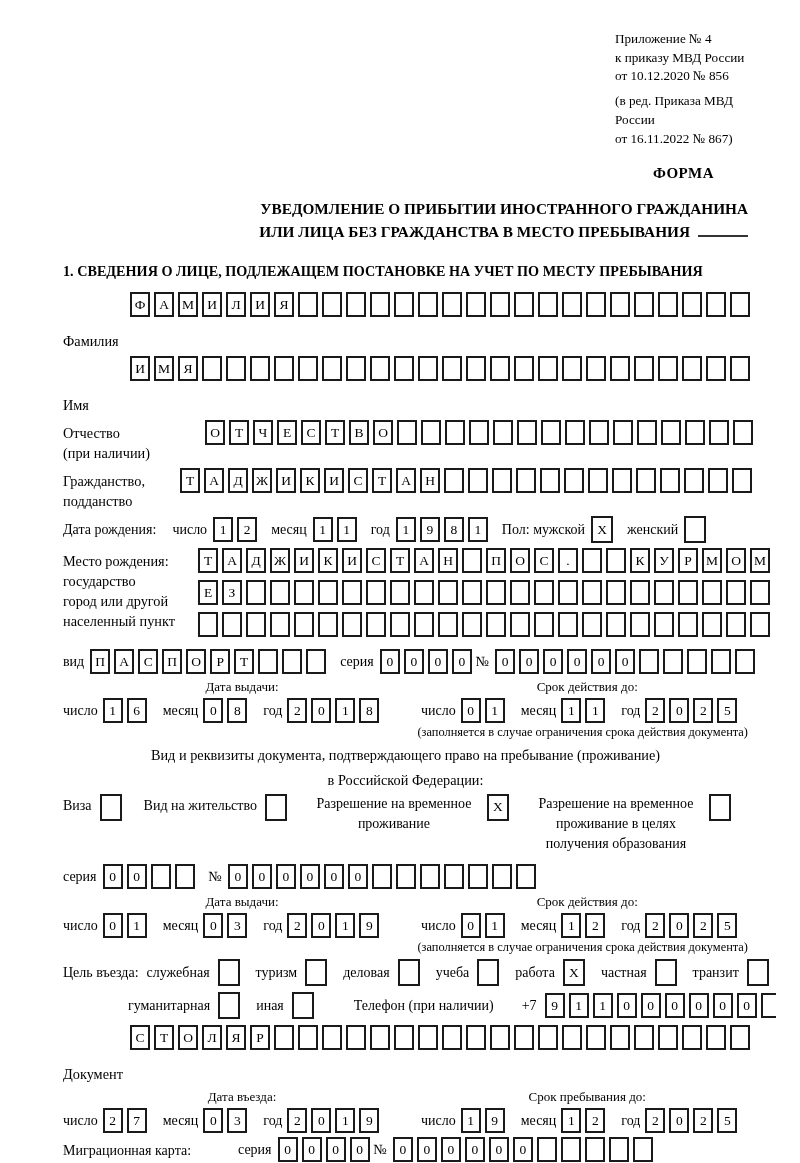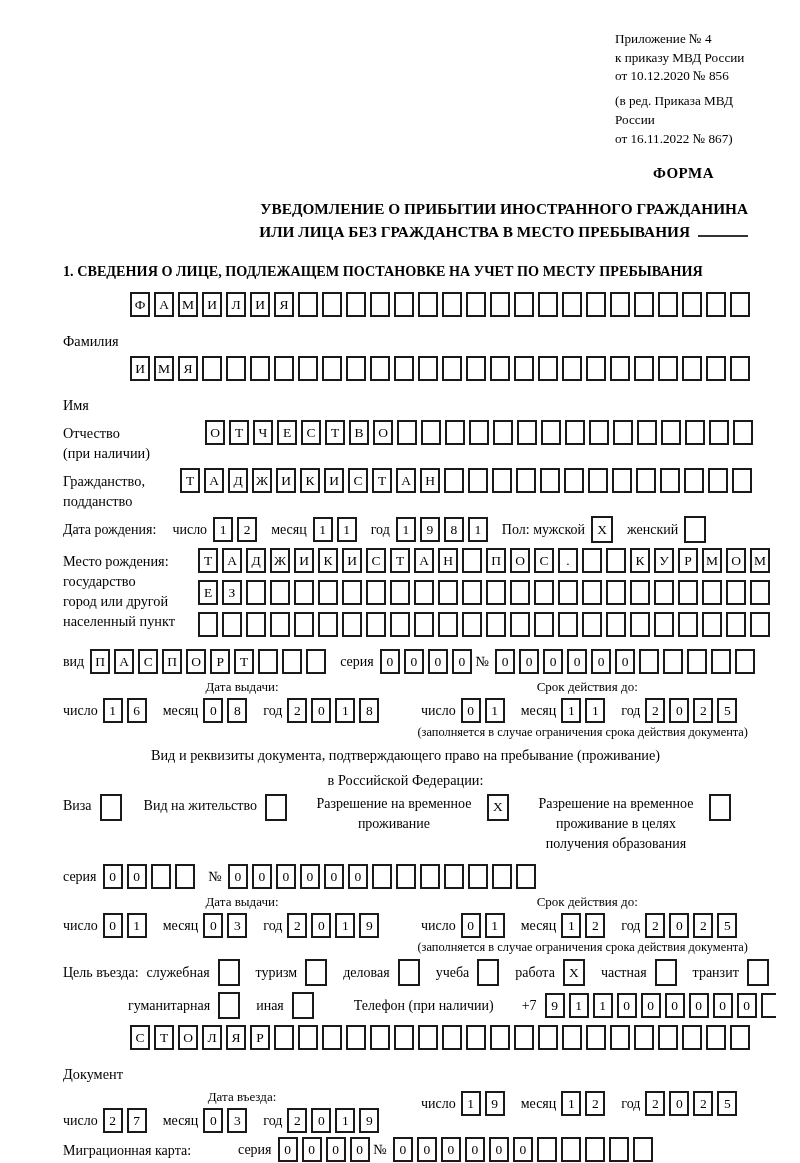--- a/index.html
+++ b/index.html
@@ -620,20 +620,21 @@
           <span class="dlabel">год</span>
           <span class="boxes">
               <span class="box">2</span>
               <span class="box">0</span>
               <span class="box">1</span>
               <span class="box">9</span>
             </span>
         </div>
       </div>
       <div class="dcol-r">
+        <div class="dhead">Срок пребывания до:</div>
         <div class="dline">
           <span class="dlabel">число</span>
           <span class="boxes">
               <span class="box">1</span>
               <span class="box">9</span>
             </span>
           <span class="dlabel">месяц</span>
           <span class="boxes">
               <span class="box">1</span>
               <span class="box">2</span>

